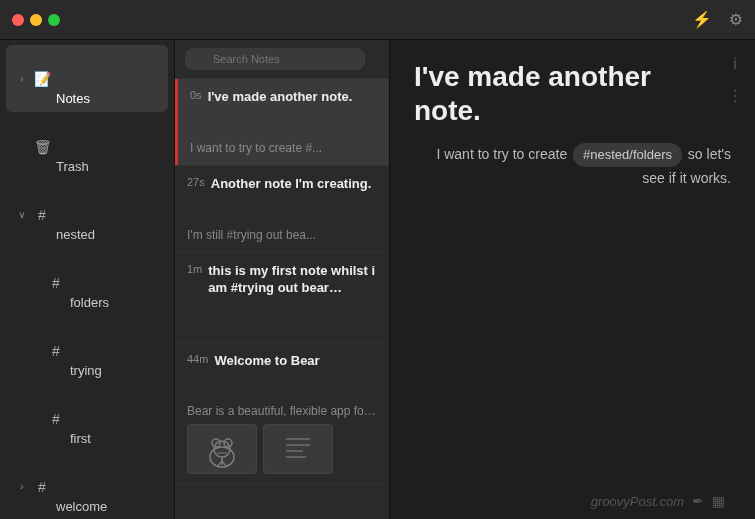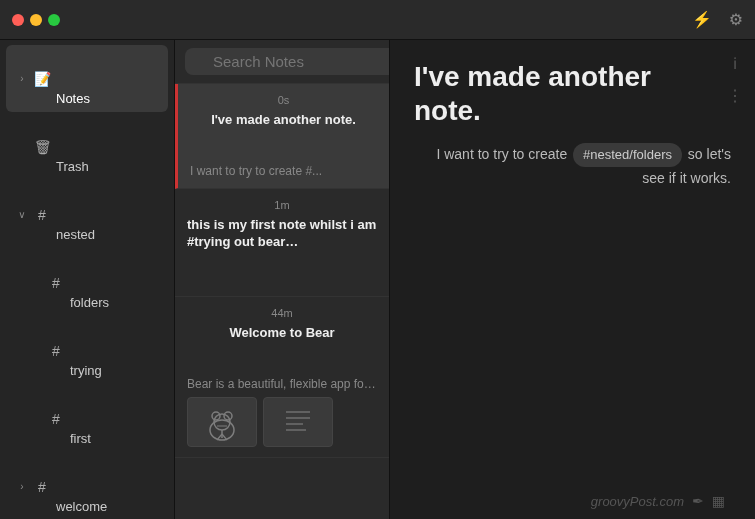--- a/index.html
+++ b/index.html
@@ -112,21 +112,21 @@
       gap: 8px;
       border-bottom: 1px solid #333;
     }
     .search-box {
       flex: 1;
       background: #3a3a3a;
       border: none;
       border-radius: 8px;
       padding: 5px 10px 5px 28px;
       color: #aaa;
-      font-size: 15px;
+      font-size: 11px;
       outline: none;
       position: relative;
     }
     .search-wrapper {
       flex: 1;
       position: relative;
     }
     .search-icon-inner {
       position: absolute;
       left: 9px;
@@ -144,24 +144,23 @@
       border-bottom: 1px solid #333;
       cursor: pointer;
       position: relative;
     }
     .note-item.active {
       background: #3a3a3a;
       border-left: 3px solid #cc3333;
     }
     .note-meta {
       display: flex;
-      align-items: center;
+      align-items: flex-start;
       gap: 6px;
       margin-bottom: 4px;
-      flex-direction: column;
     }
     .note-time {
       font-size: 11px;
       color: #888;
       flex-shrink: 0;
     }
     .note-title {
       font-size: 13px;
       font-weight: 600;
       color: #eee;
@@ -332,20 +331,27 @@
     <div class="notes-scroll">
 
       <div class="note-item active">
         <div class="note-meta">
           <span class="note-time">0s</span>
           <div class="note-title">I've made another note.</div>
         </div>
         <div class="note-preview">I want to try to create #...</div>
       </div>
 
+      <div class="note-item">
+        <div class="note-meta">
+          <span class="note-time">27s</span>
+          <div class="note-title">Another note I'm creating.</div>
+        </div>
+        <div class="note-preview">I'm still #trying out bea...</div>
+      </div>
 
       <div class="note-item">
         <div class="note-meta">
           <span class="note-time">1m</span>
           <div class="note-title">this is my first note whilst i am #trying out bear…</div>
         </div>
         <div class="note-preview"></div>
       </div>
 
       <div class="note-item">

